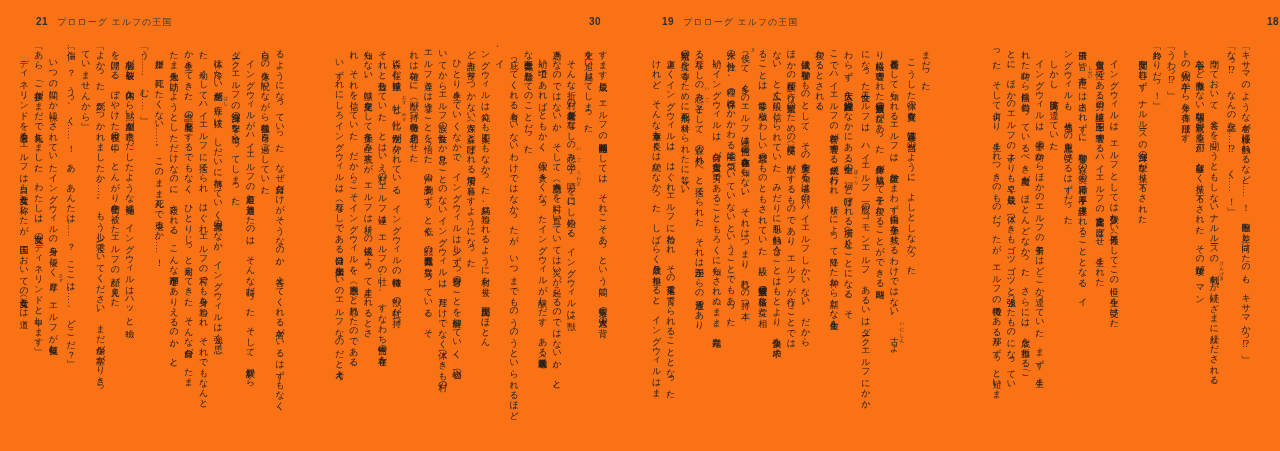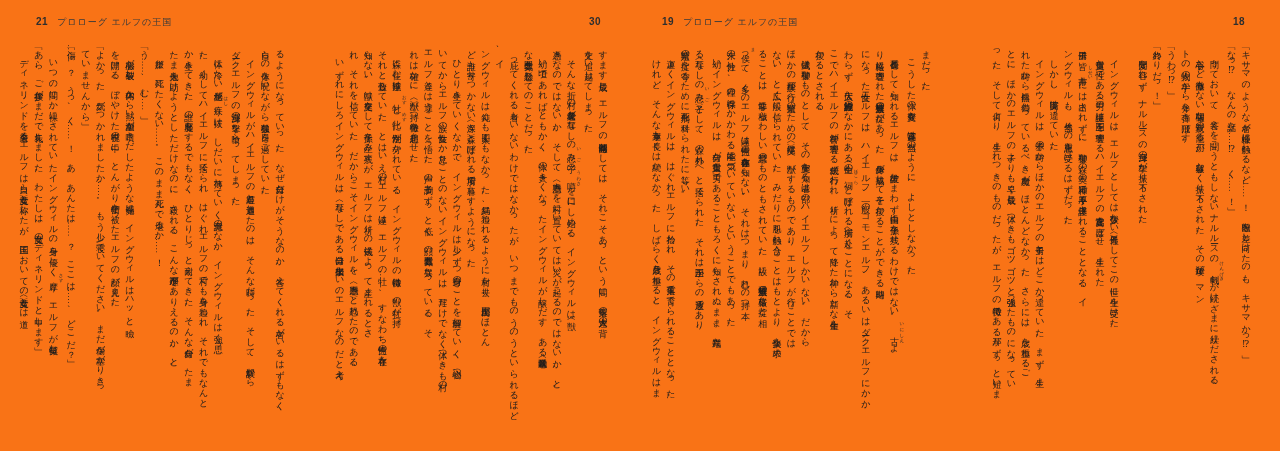--- a/index.html
+++ b/index.html
@@ -5,21 +5,21 @@
   html,body{margin:0;padding:0;background:#e8e8e6;}
   .stage{position:relative;width:1280px;height:451px;background:#f97316;overflow:hidden;
          font-family:"Liberation Serif","DejaVu Serif",serif;color:#1c1c1c;}
   
   .folio{position:absolute;top:16px;font-family:"Liberation Sans","DejaVu Sans",sans-serif;
          font-size:10px;font-weight:bold;color:#2e2e2e;letter-spacing:.5px;white-space:nowrap;}
   .folio .ptitle{font-weight:normal;font-size:9px;color:#3a3a3a;margin-left:9px;letter-spacing:1px;}
   #folio-21{left:36px;}
   #folio-19{left:662px;}
   #folio-20{left:589px;}
-  #folio-18{left:1233px;}
+  #folio-18{left:1267px;}
   
   .page-text{position:absolute;top:44px;height:378px;writing-mode:vertical-rl;
              text-orientation:mixed;line-break:anywhere;}
   .page-text p{margin:0;padding:0;font-size:9px;line-height:14.3px;letter-spacing:.1px;}
   #text-21{left:21px;width:266px;}
   #text-21 p{line-height:14.7px;}
   #text-20{left:352px;width:258px;}
   #text-19{left:660px;width:273px;}
   #text-18{right:27px;width:259px;}
   ruby{ruby-align:center;}

